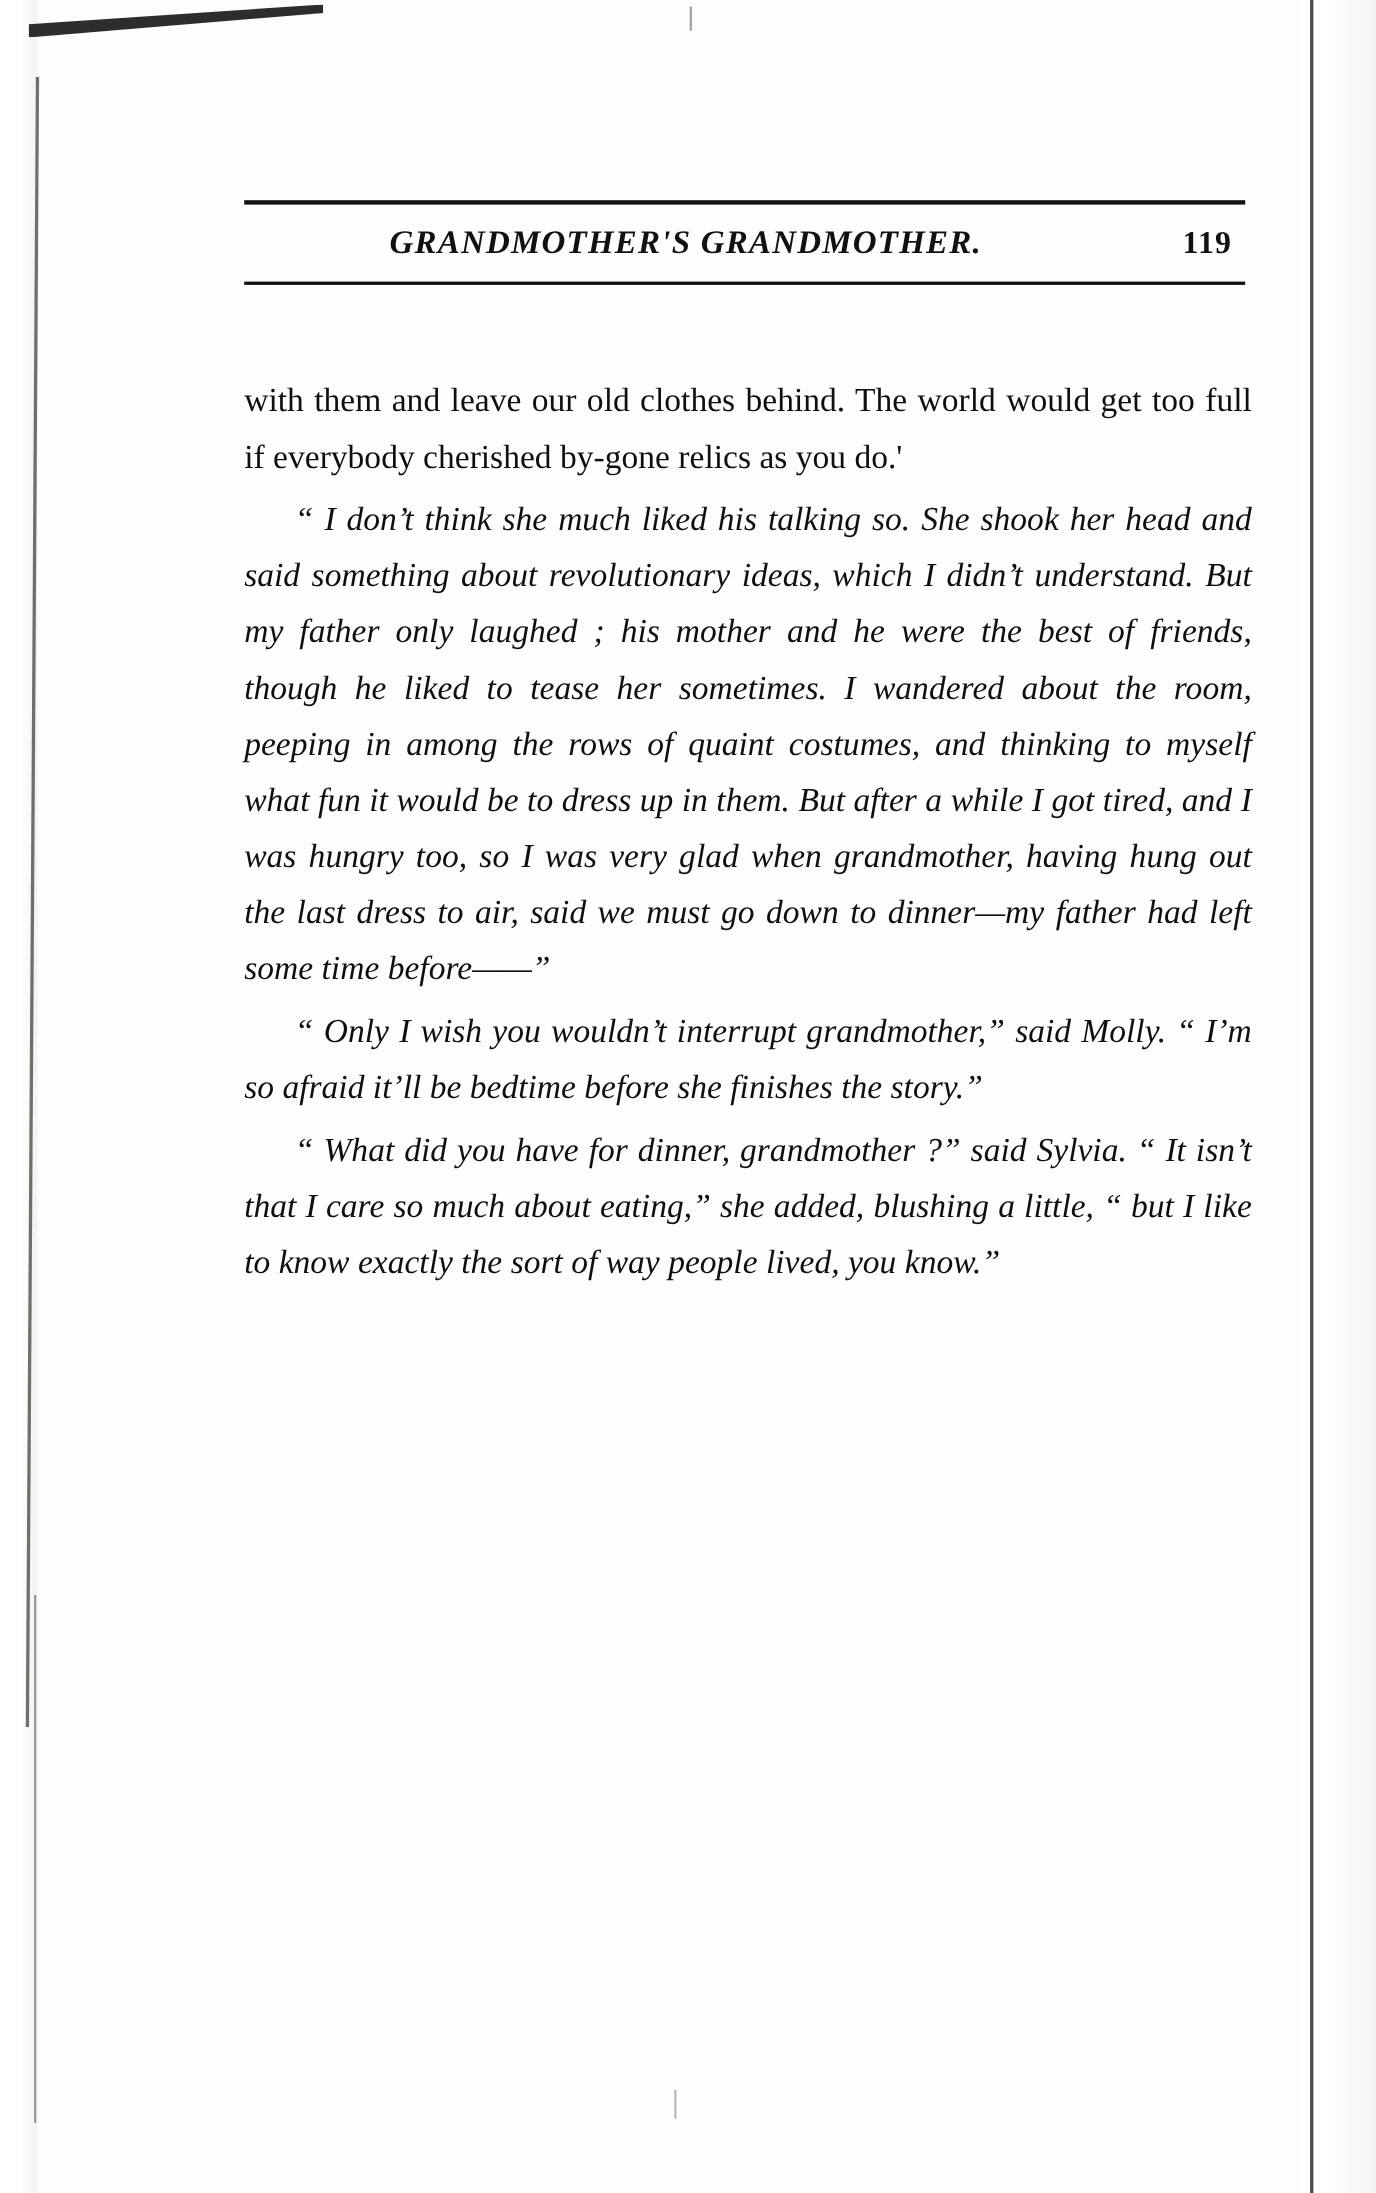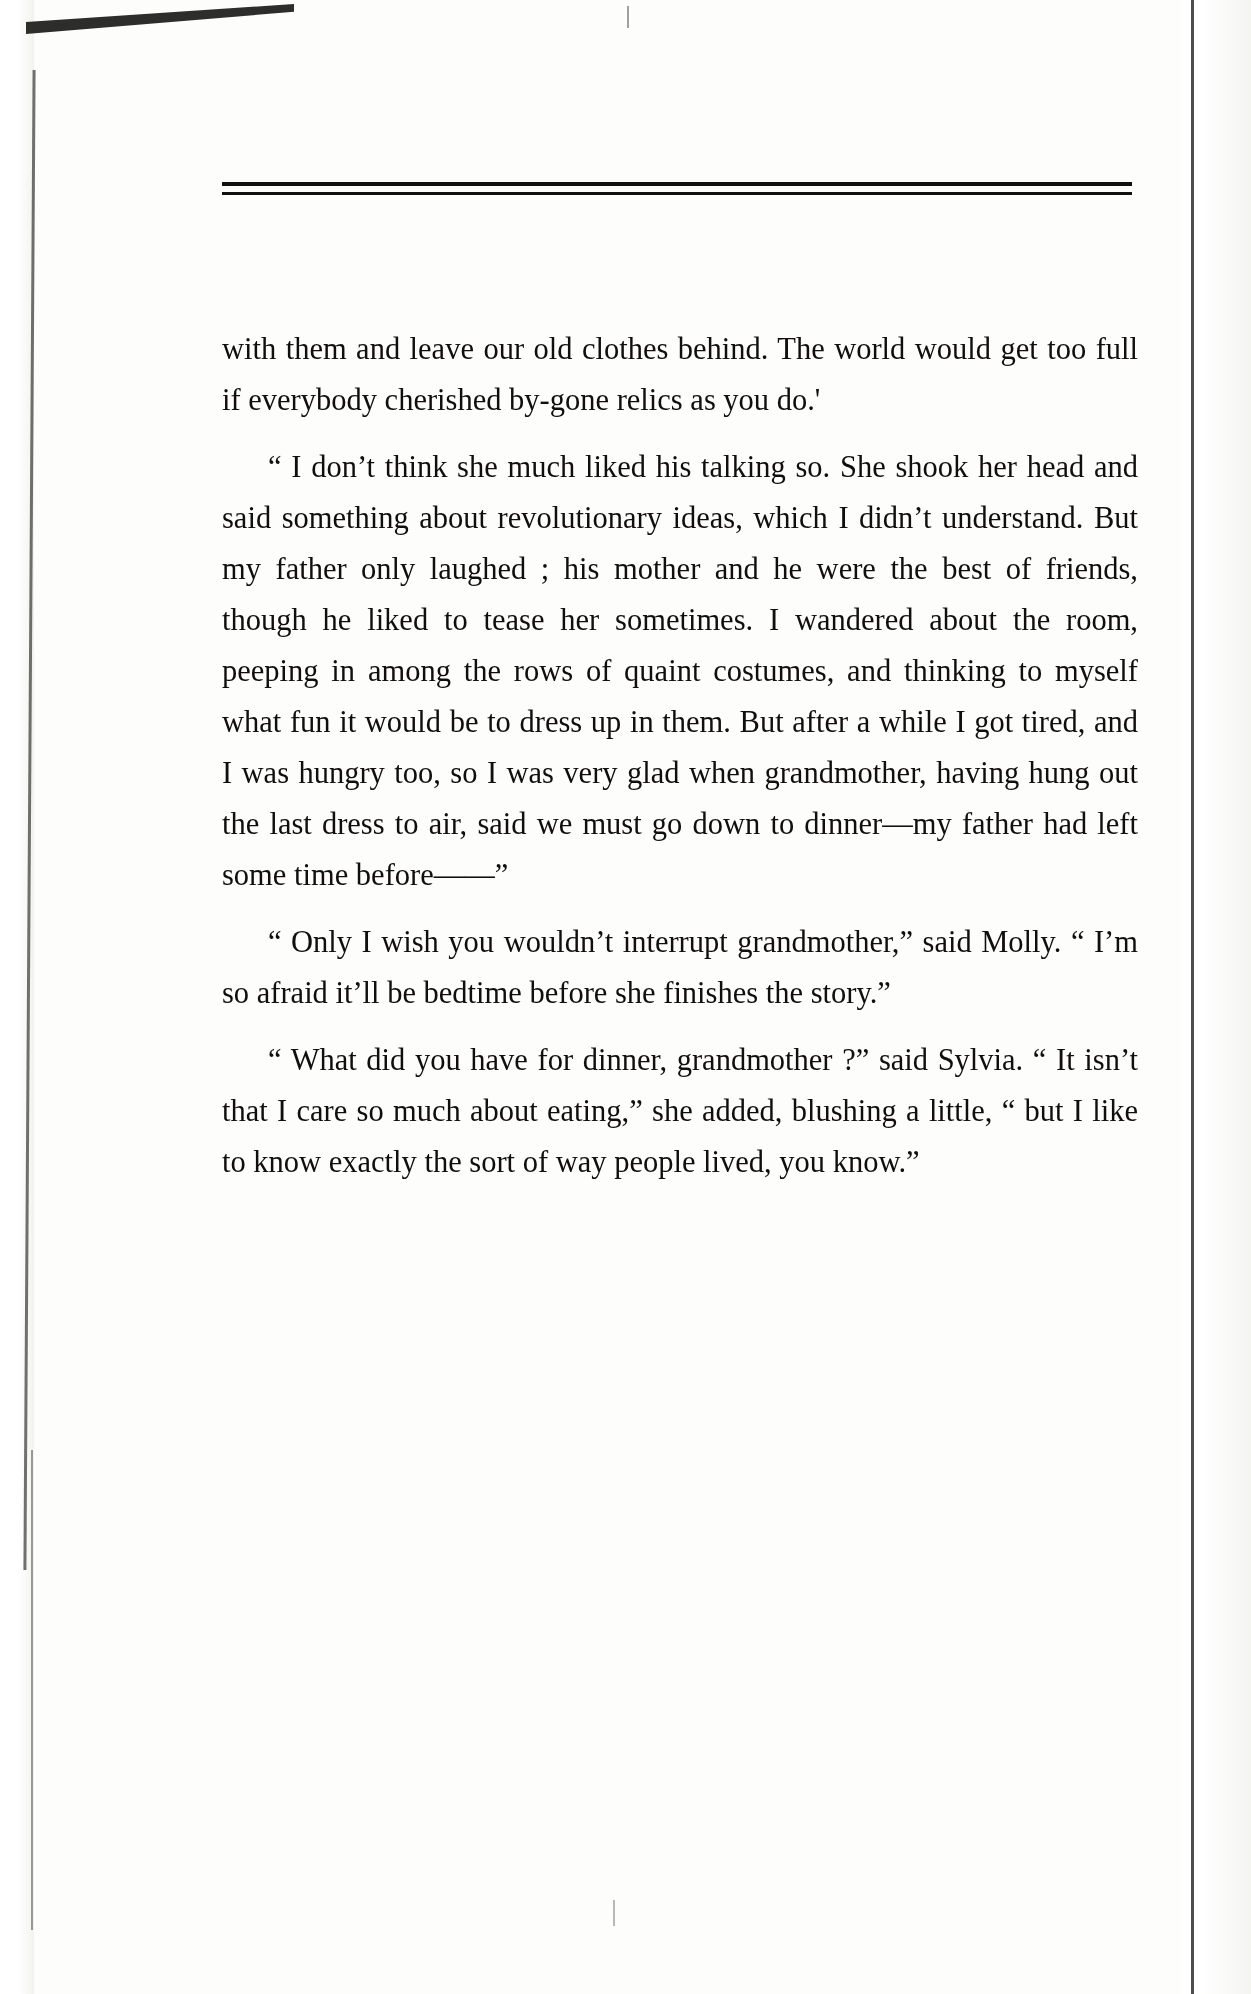--- a/index.html
+++ b/index.html
@@ -113,56 +113,61 @@
     font-size: 29px;
     letter-spacing: 1px;
     color: #111;
     margin-right: 10px;
   }
 
   
   .body {
     position: absolute;
     left: 222px;
-    top: 324px;
+    top: 339px;
     width: 916px;
   }
   .body p {
     margin: 0;
     font-size: 30.5px;
     line-height: 51px;
     color: #100f0e;
     text-align: justify;
     text-justify: inter-word;
     font-family: "Liberation Serif", serif;
     hyphens: manual;
   }
   .body p.indent {
     text-indent: 46px;
   }
   .body p + p {
-    margin-top: 16px;
+    margin-top: 6px;
+    font-style: italic;
   }
 </style>
 </head>
 <body>
 
 <div class="page">
 
   <div class="edge-left"></div>
   <div class="edge-left-line"></div>
   <div class="edge-left-line2"></div>
   <div class="corner-wedge"></div>
   <div class="edge-right"></div>
   <div class="edge-right-line"></div>
   <div class="top-tick"></div>
   <div class="bottom-tick"></div>
 
   <div class="header">
     <div class="rule-top"></div>
+    <div class="header-row">
+      <div class="running-title">GRANDMOTHER'S GRANDMOTHER.</div>
+      <div class="folio">119</div>
+    </div>
     <div class="rule-bottom"></div>
   </div>
 
   <div class="body">
     <p>with them and leave our old clothes behind.  The world would get too full if everybody cherished by-gone relics as you do.'</p>
     <p class="indent">“ I don’t think she much liked his talking so. She shook her head and said something about revolutionary ideas, which I didn’t understand.  But my father only laughed ; his mother and he were the best of friends, though he liked to tease her sometimes. I wandered about the room, peeping in among the rows of quaint costumes, and thinking to myself what fun it would be to dress up in them.  But after a while I got tired, and I was hungry too, so I was very glad when grandmother, having hung out the last dress to air, said we must go down to dinner—my father had left some time before——”</p>
     <p class="indent">“ Only I wish you wouldn’t interrupt grandmother,” said Molly.   “ I’m so afraid it’ll be bedtime before she finishes the story.”</p>
     <p class="indent">“ What did you have for dinner, grandmother ?” said Sylvia.   “ It isn’t that I care so much about eating,” she added, blushing a little, “ but I like to know exactly the sort of way people lived, you know.”</p>
   </div>
 

